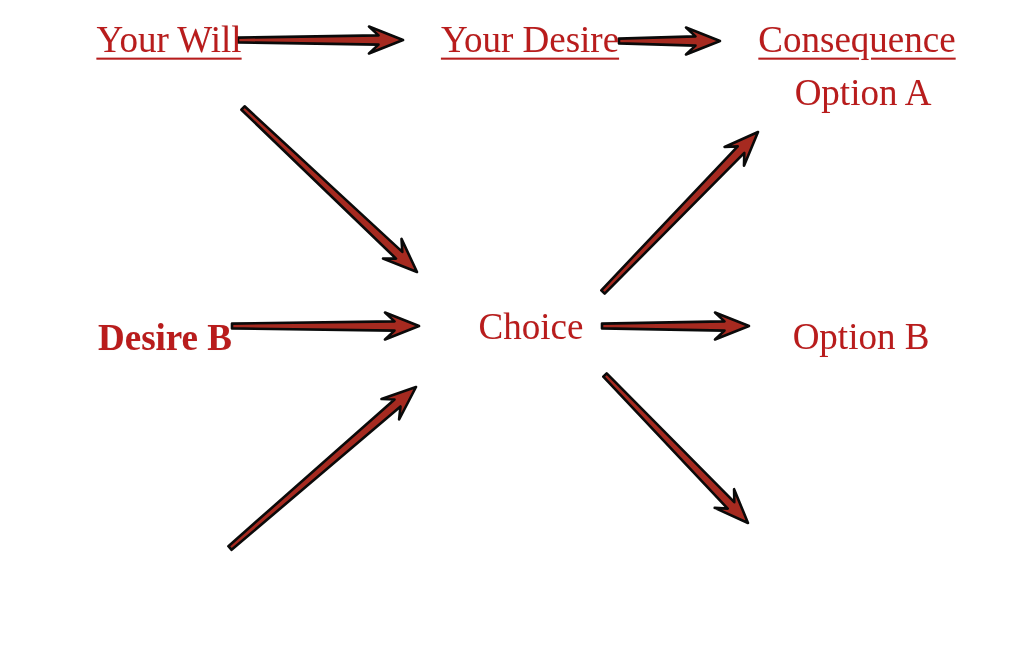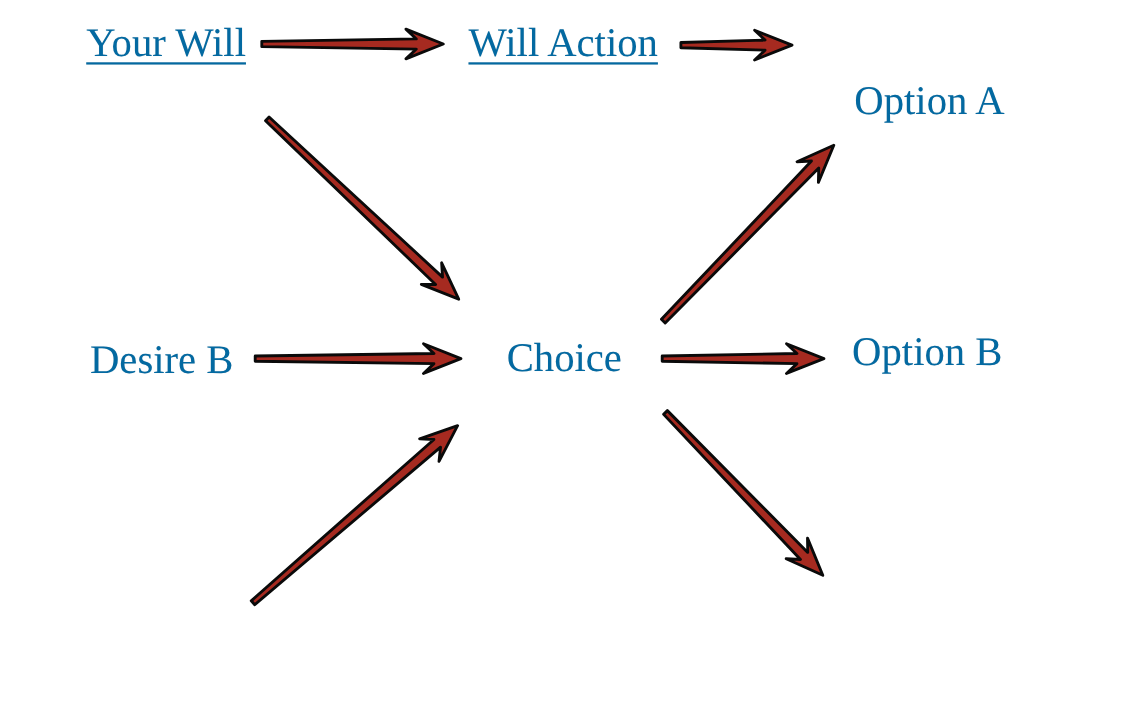--- a/index.html
+++ b/index.html
@@ -20,23 +20,24 @@
     left: 0;
     top: 0;
     width: 1024px;
     height: 646px;
   }
   .label {
     position: absolute;
     transform: translate(-50%, -50%);
     white-space: nowrap;
     font-size: 37px;
-    color: #0369a1;
+    color: #b91c1c;
     line-height: 1.1;
     text-shadow: 0 0 1px rgba(0,0,0,0.12);
+    margin-left: 18px;
   }
   .label.header {
     text-decoration: underline;
     text-decoration-thickness: 2.4px;
     text-underline-offset: 6px;
   }
 </style>
 </head>
 <body>
 
@@ -47,19 +48,20 @@
       <polygon points="619.0,43.4 695.5,45.6 686.0,54.5 720.0,41.0 686.0,27.5 695.5,36.4 619.0,38.6" fill="#a62a20" stroke="#0a0a0a" stroke-width="2.6" stroke-linejoin="round"></polygon>
       <polygon points="241.4,109.7 396.0,258.6 383.0,258.5 417.0,272.0 401.5,238.9 402.3,251.9 244.6,106.3" fill="#a62a20" stroke="#0a0a0a" stroke-width="2.6" stroke-linejoin="round"></polygon>
       <polygon points="232.0,328.4 394.5,330.6 385.0,339.5 419.0,326.0 385.0,312.5 394.5,321.4 232.0,323.6" fill="#a62a20" stroke="#0a0a0a" stroke-width="2.6" stroke-linejoin="round"></polygon>
       <polygon points="231.6,549.8 400.5,406.5 399.1,419.5 416.0,387.0 381.5,399.0 394.5,399.5 228.4,546.2" fill="#a62a20" stroke="#0a0a0a" stroke-width="2.6" stroke-linejoin="round"></polygon>
       <polygon points="604.7,293.7 744.3,152.8 744.0,165.8 758.0,132.0 724.6,147.0 737.7,146.4 601.3,290.3" fill="#a62a20" stroke="#0a0a0a" stroke-width="2.6" stroke-linejoin="round"></polygon>
       <polygon points="602.0,328.4 724.5,330.6 715.0,339.5 749.0,326.0 715.0,312.5 724.5,321.4 602.0,323.6" fill="#a62a20" stroke="#0a0a0a" stroke-width="2.6" stroke-linejoin="round"></polygon>
       <polygon points="603.3,376.7 727.7,508.6 714.7,507.9 748.0,523.0 734.1,489.2 734.3,502.2 606.7,373.3" fill="#a62a20" stroke="#0a0a0a" stroke-width="2.6" stroke-linejoin="round"></polygon>
     </svg>
 
   <span class="label header" style="left: 151px; top: 40px;">Your Will</span>
-  <span class="label header" style="left: 512px; top: 40px;">Will Action</span>
+  <span class="label header" style="left: 512px; top: 40px;">Your Desire</span>
+  <span class="label header" style="left: 839px; top: 40px;">Consequence</span>
 
-  <span class="label" style="left: 147px; top: 328px;">Desire B</span>
+  <span class="label" style="left: 147px; top: 338px; font-weight: bold;">Desire B</span>
   <span class="label" style="left: 845px; top: 93px;">Option A</span>
   <span class="label" style="left: 513px; top: 327px;">Choice</span>
-  <span class="label" style="left: 843px; top: 321px; font-family: Liberation Serif, serif;">Option B</span>
+  <span class="label" style="left: 843px; top: 337px; font-family: Liberation Serif, serif;">Option B</span>
 </div>
 
 </body></html>

